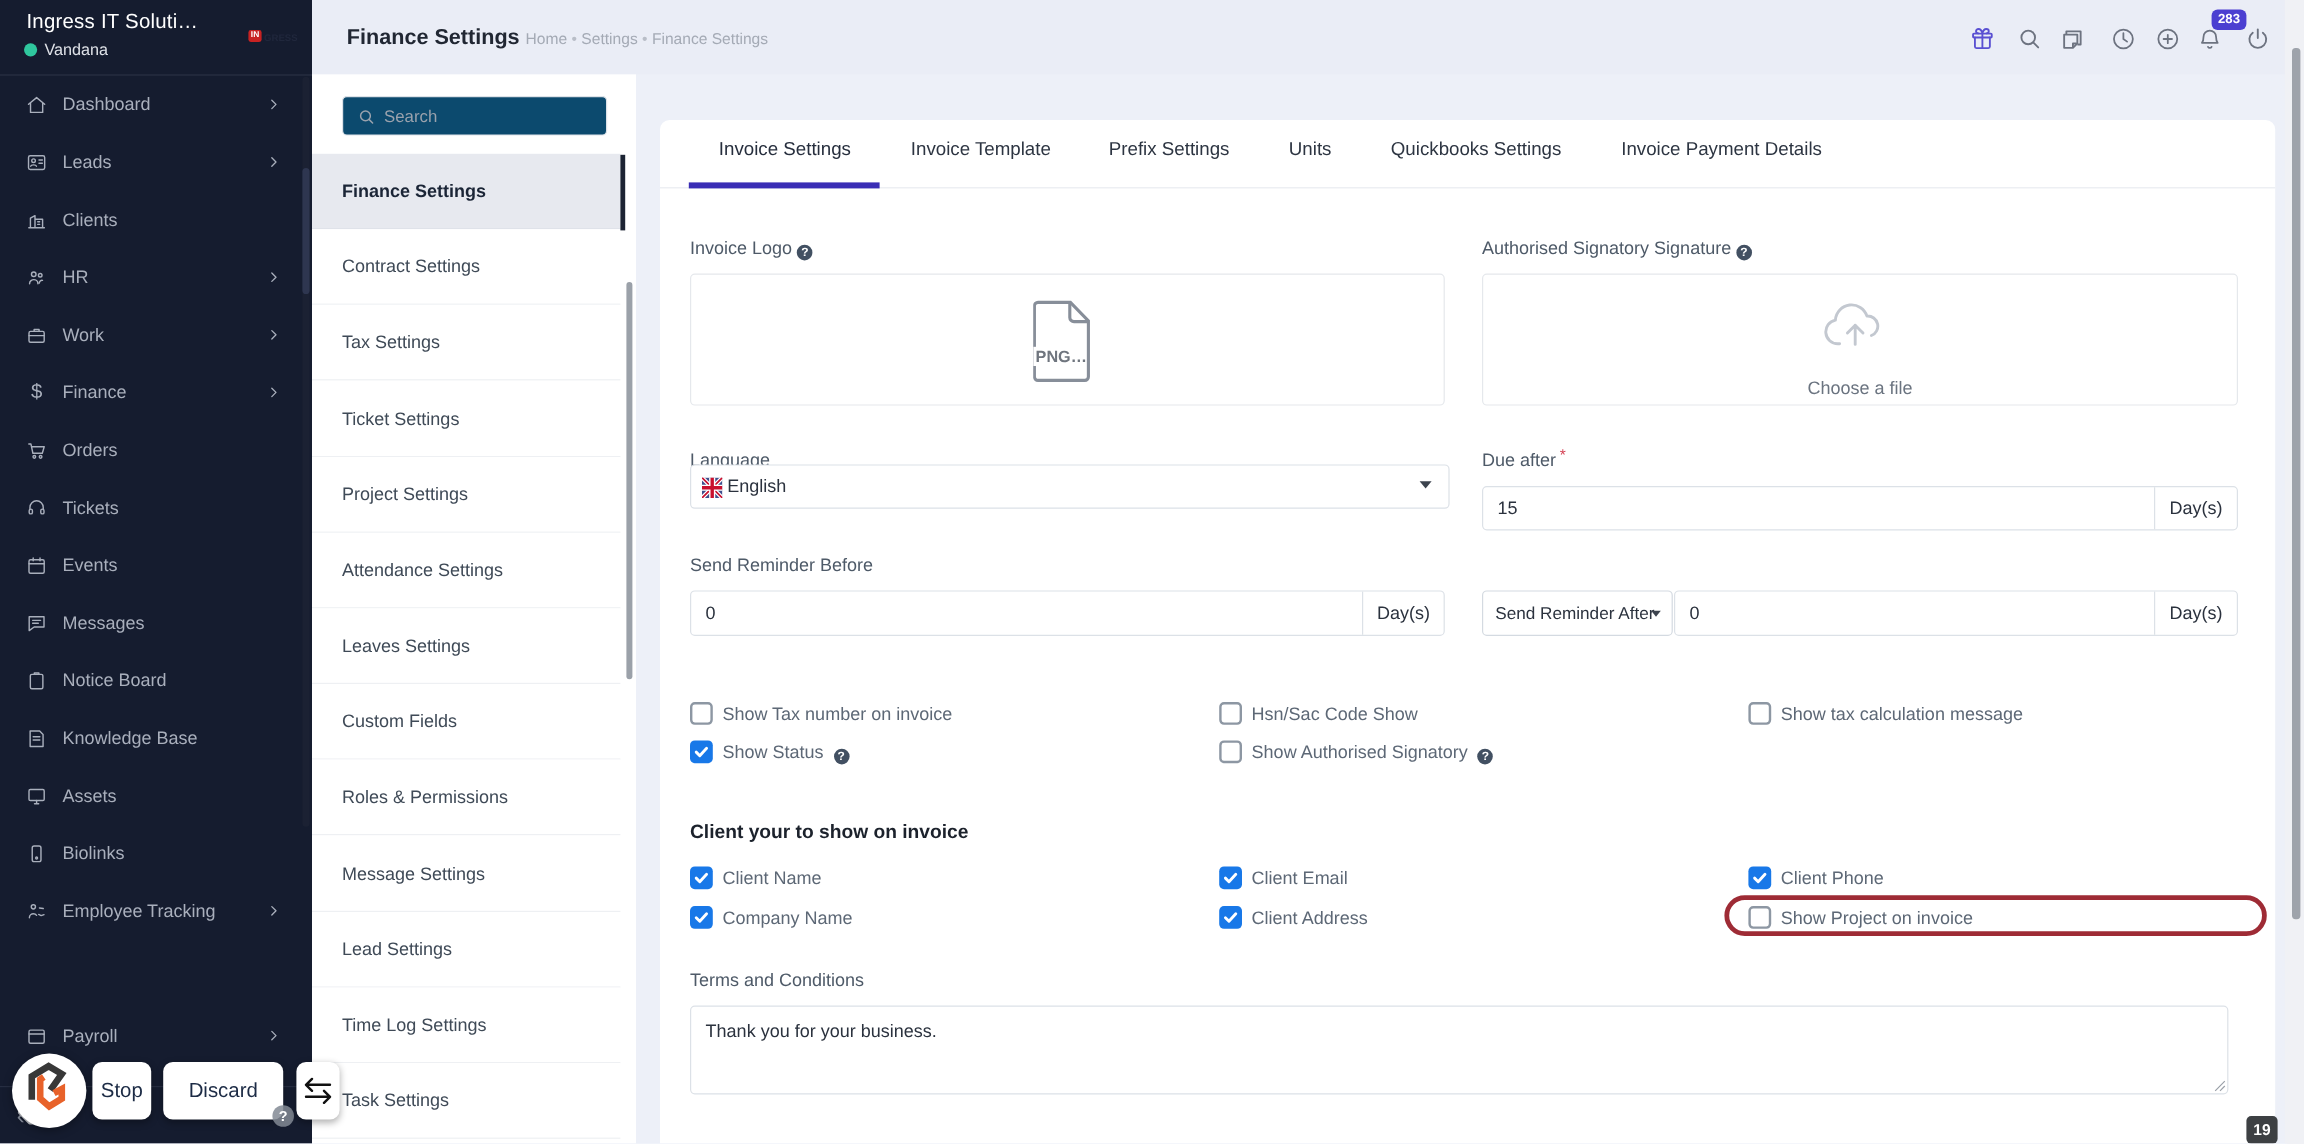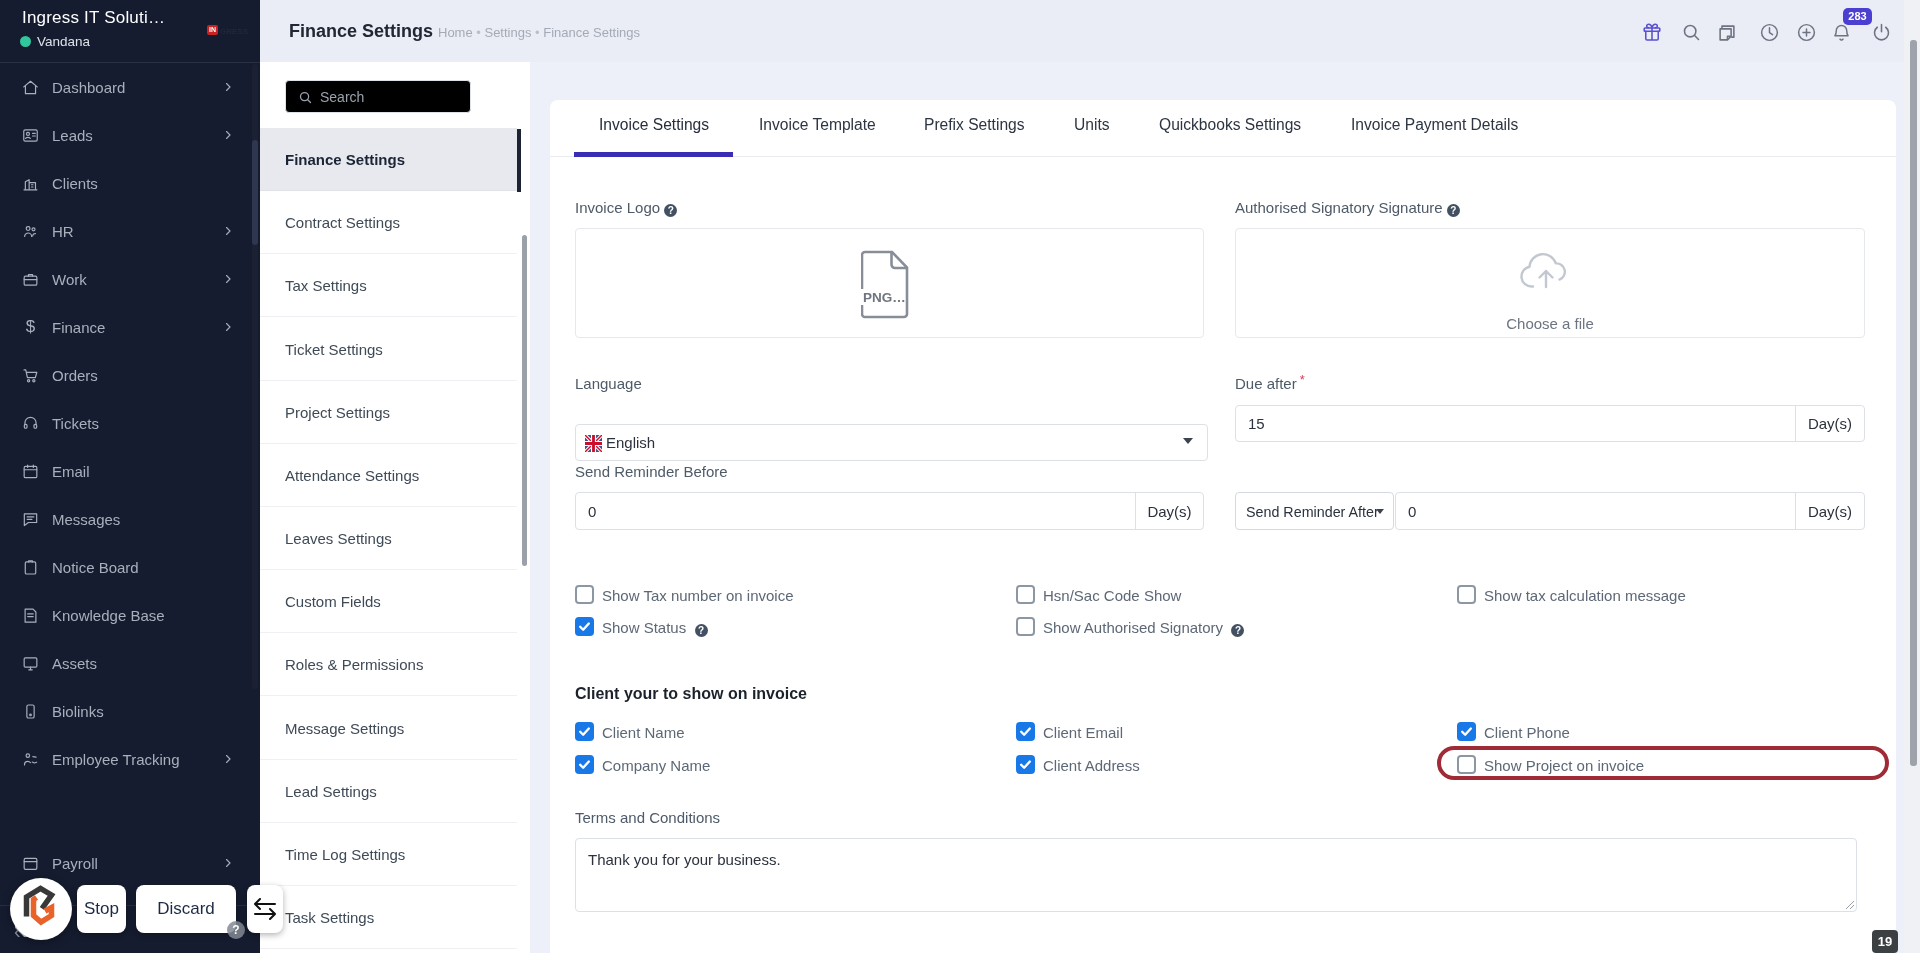--- a/index.html
+++ b/index.html
@@ -64,21 +64,21 @@
       </svg>
 </div>
 <div class="abs" style="left:1843px;top:8px;width:29px;height:17px;background:#4b3fd1;border-radius:5px;color:#fff;font-size:11px;font-weight:bold;text-align:center;line-height:17px">283</div>
 <div class="abs" style="left:1871px;top:22px;width:21px;height:21px">
   <svg width="21" height="21" viewBox="0 0 24 24" fill="none" stroke="#6d7380" stroke-width="1.8" stroke-linecap="round">
         <path d="M12 3v8"></path>
         <path d="M7.2 6a8 8 0 1 0 9.6 0"></path>
       </svg>
 </div>
 <div class="abs" style="left:260px;top:62px;width:270px;height:891px;background:#fff"></div>
-<div class="abs" style="left:285px;top:80px;width:186px;height:33px;background:#000000;border:1px solid #dde2e8;border-radius:4px">
+<div class="abs" style="left:285px;top:80px;width:221px;height:33px;background:#0c4a6e;border:1px solid #dde2e8;border-radius:4px">
   <svg width="15" height="15" viewBox="0 0 24 24" fill="none" stroke="#9aa2ad" stroke-width="2" stroke-linecap="round" style="position:absolute;left:12px;top:9px">
         <circle cx="10.5" cy="10.5" r="6.5"></circle>
         <path d="M15.5 15.5 20 20"></path>
       </svg>
   <span style="position:absolute;left:34px;top:8px;font-size:14px;color:#9aa2ad">Search</span>
 </div>
 <div class="abs" style="left:260px;top:128px;width:270px;height:825px;overflow:hidden">
   <div class="sitem" style="top:0;background:#e7e9ef;color:#1b2536;font-weight:bold;border-bottom:1px solid #dfe2e9">Finance Settings</div>
   <div class="sitem" style="top:63px">Contract Settings</div>
   <div class="sitem" style="top:126px">Tax Settings</div>
@@ -118,21 +118,21 @@
 <div class="inputbox" style="left:1235px;top:228px;width:630px;height:110px;border-color:#e5e8ec"></div>
 <div class="abs" style="left:1520px;top:250px;width:52px;height:40px">
   <svg width="52" height="40" viewBox="0 0 52 40" fill="none" stroke="#c3c8d0" stroke-width="2.4" stroke-linecap="round" stroke-linejoin="round">
         <path d="M13 36.5h-1.5a10 10 0 0 1-2-19.8 13.5 13.5 0 0 1 26.3-3.3 8.4 8.4 0 0 1 3.7 16.2"></path>
         <path d="M26 37V21M19.5 27.5 26 21l6.5 6.5"></path>
       </svg>
 </div>
 <div class="abs" style="left:1235px;top:315px;width:630px;text-align:center;font-size:15px;color:#6b7480">Choose a file</div>
 <div class="formlabel" style="left:575px;top:375px">Language</div>
 <div class="formlabel" style="left:1235px;top:375px">Due after<span style="color:#d43f52;font-size:13px;position:relative;top:-5px;left:3px">*</span></div>
-<div class="inputbox" style="left:575px;top:424px;width:633px;height:37px">
+<div class="inputbox" style="left:575px;top:387px;width:633px;height:37px">
   <svg width="17" height="17" viewBox="0 0 60 60" style="position:absolute;left:9px;top:10px">
         <rect width="60" height="60" fill="#3f4f8c"></rect>
         <path d="M0 0 60 60M60 0 0 60" stroke="#fff" stroke-width="12"></path>
         <path d="M0 0 60 60M60 0 0 60" stroke="#c8102e" stroke-width="5"></path>
         <path d="M30 0v60M0 30h60" stroke="#fff" stroke-width="18"></path>
         <path d="M30 0v60M0 30h60" stroke="#c8102e" stroke-width="10"></path>
       </svg>
   <span style="position:absolute;left:30px;top:9px;font-size:15px;color:#2b323e">English</span>
   <span style="position:absolute;right:14px;top:13px;width:0;height:0;border-left:5px solid transparent;border-right:5px solid transparent;border-top:6px solid #3c434e"></span>
 </div>
@@ -304,21 +304,21 @@
         </span>
         <span class="lb">Tickets</span>
       </div>
   <div class="nav-item" style="top:447px">
         <span class="ic">
           <svg width="19" height="19" viewBox="0 0 24 24" fill="none" stroke="#a9afbc" stroke-width="1.5" stroke-linecap="round" stroke-linejoin="round">
             <rect x="4" y="5.6" width="16" height="14.2" rx="1.6"></rect>
             <path d="M4 9.8h16M8.4 3.8v3M15.6 3.8v3"></path>
           </svg>
         </span>
-        <span class="lb">Email</span>
+        <span class="lb">Events</span>
       </div>
   <div class="nav-item" style="top:495px">
         <span class="ic">
           <svg width="19" height="19" viewBox="0 0 24 24" fill="none" stroke="#a9afbc" stroke-width="1.5" stroke-linecap="round" stroke-linejoin="round">
             <path d="M4.2 5h15.6v10.8H9.4L4.2 19.6V5z"></path>
             <path d="M7.8 8.8h8.4M7.8 11.8h6"></path>
           </svg>
         </span>
         <span class="lb">Messages</span>
       </div>

